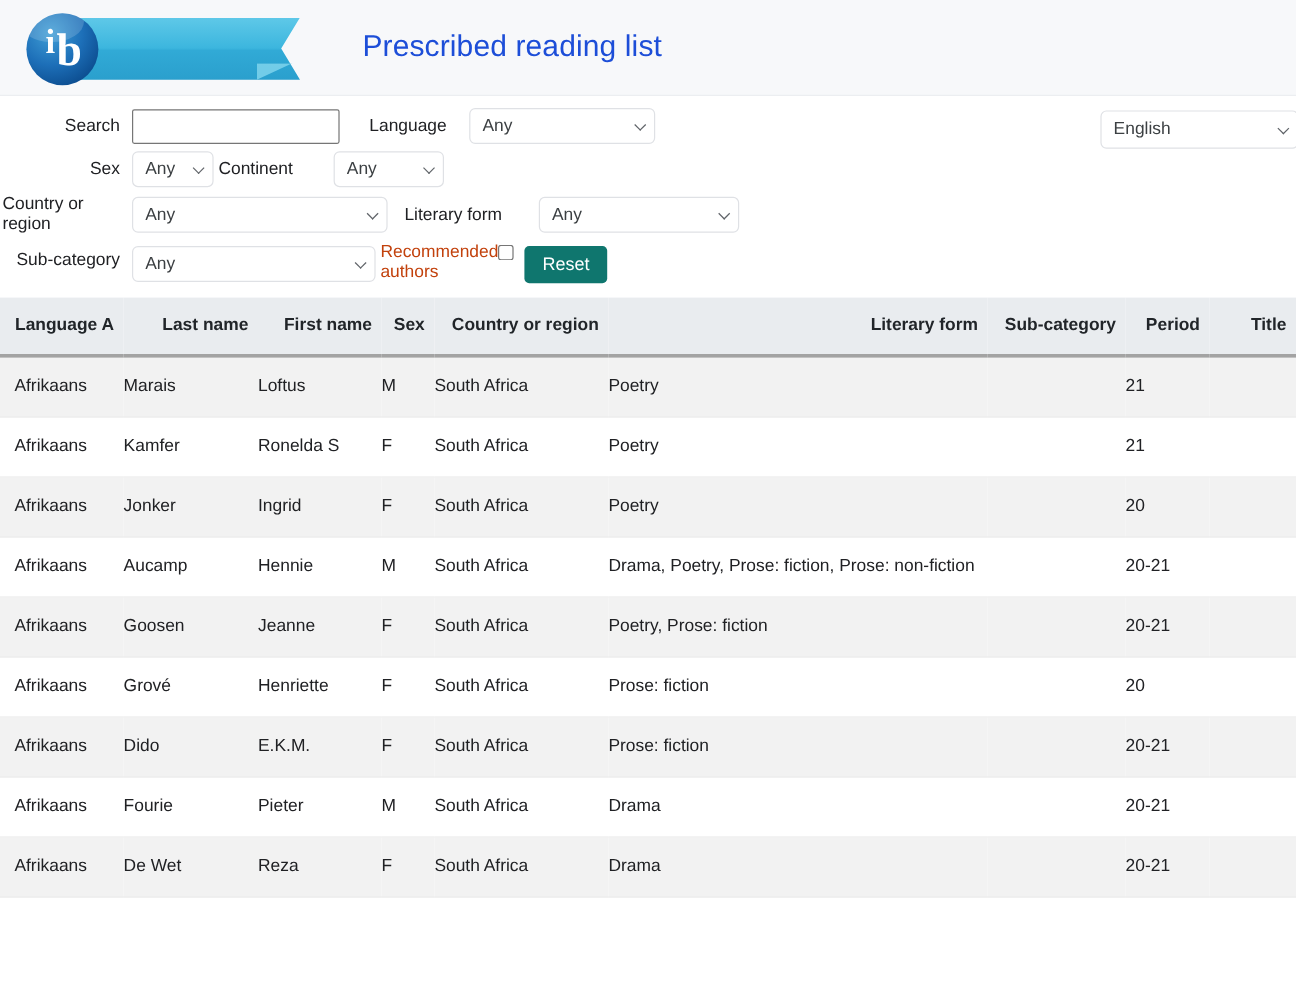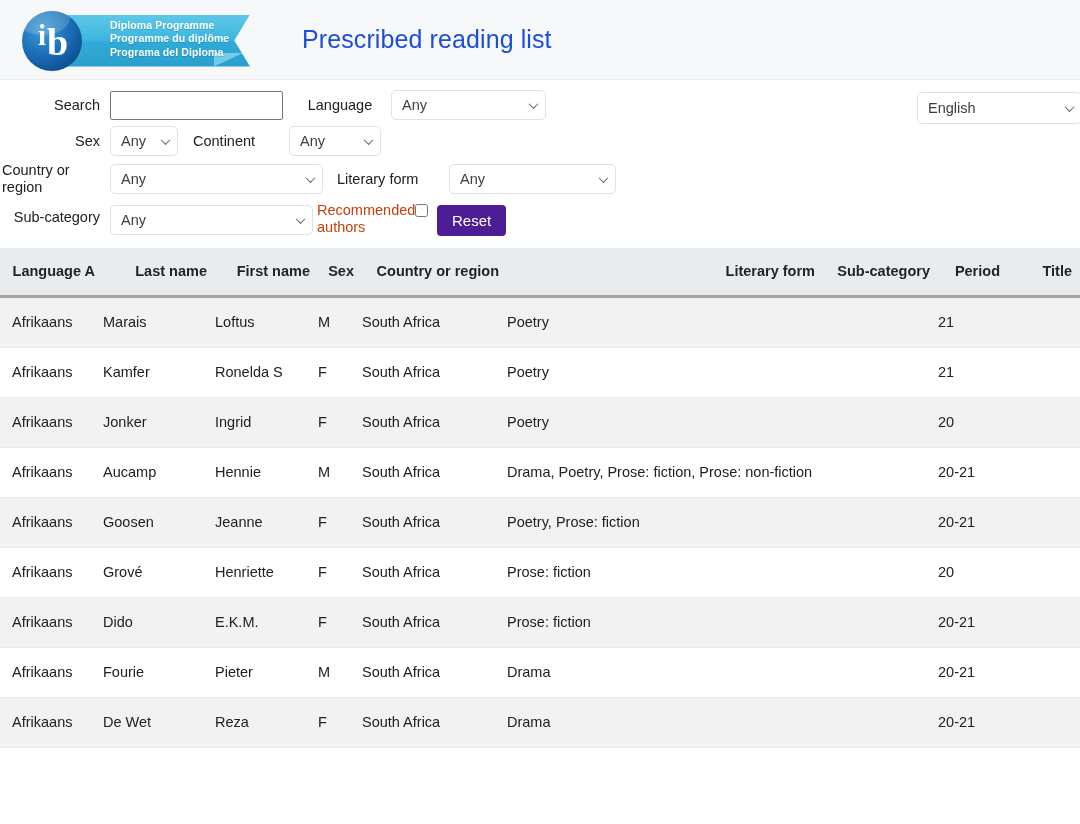--- a/index.html
+++ b/index.html
@@ -149,21 +149,21 @@
     right: 9px; top: 50%;
     margin-top: -3px;
     width: 7px; height: 7px;
     border-right: 1.6px solid #5f6368;
     border-bottom: 1.6px solid #5f6368;
     transform: rotate(45deg) translate(-1px,-1px);
     pointer-events: none;
   }
 
   .reset-btn {
-    background: #4c1d95;
+    background: #0f766e;
     color: #ffffff;
     border: none;
     border-radius: 4px;
     font-size: 15px;
     font-family: "Liberation Sans", sans-serif;
     padding: 8px 15px;
     cursor: pointer;
     line-height: 1;
   }
 
@@ -229,25 +229,20 @@
   .c-per   { width: 70px; margin-top: 43px; }
   .c-title { width: 72px; }
 </style>
 </head>
 <body>
 
 <div class="page-header">
   <div class="ib-logo">
     <div class="ib-ribbon"></div>
     <div class="ib-ribbon-tail"></div>
-    <div class="ib-ribbon-text">
-      <div>Diploma Programme</div>
-      <div>Programme du diplôme</div>
-      <div>Programa del Diploma</div>
-    </div>
     <div class="ib-circle"></div>
     <span class="ib-mark ib-i">i</span>
     <span class="ib-mark ib-b">b</span>
   </div>
   <div class="page-title">Prescribed reading list</div>
 </div>
 
 <div class="filters">
 
   <div class="lang-switcher">
@@ -272,21 +267,21 @@
   </div>
 
   <div class="filter-row">
     <div class="f-label" style="width:100px;margin-right:10px;">Sex</div>
     <span class="sel-wrap">
       <select class="sel" style="width:68px;">
         <option>Any</option>
       </select>
       <span class="chev"></span>
     </span>
-    <div class="f-label" style="width:88px;margin-left:15px;margin-right:8px;text-align:left;">Continent</div>
+    <div class="f-label" style="width:88px;margin-left:4px;margin-right:8px;text-align:left;">Continent</div>
     <span class="sel-wrap">
       <select class="sel" style="width:92px;">
         <option>Any</option>
       </select>
       <span class="chev"></span>
     </span>
   </div>
 
   <div class="filter-row">
     <div class="f-label two-line" style="width:100px;margin-right:10px;text-align:left;padding-left:2px;">Country or region</div>

